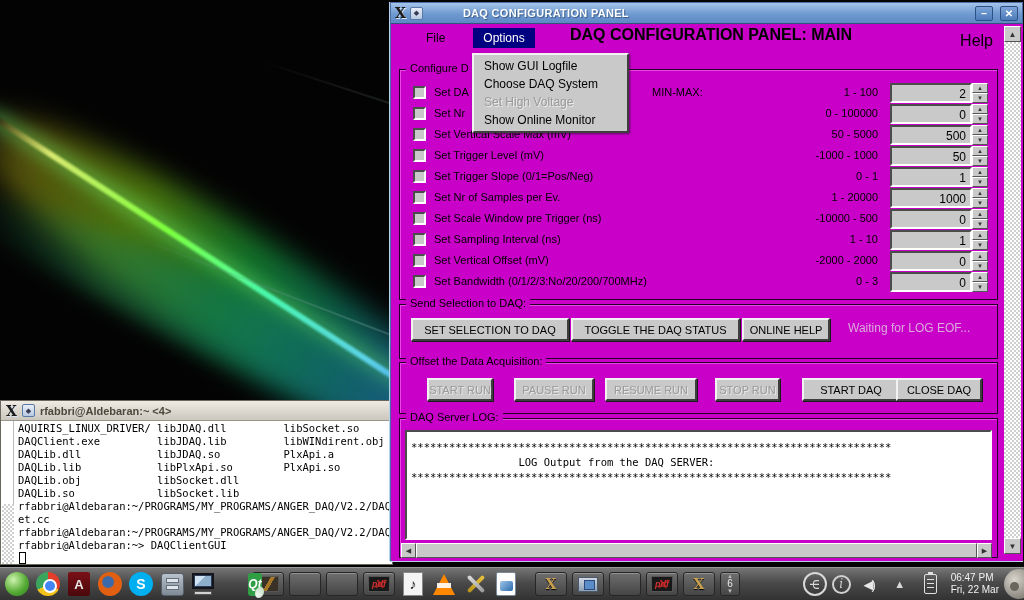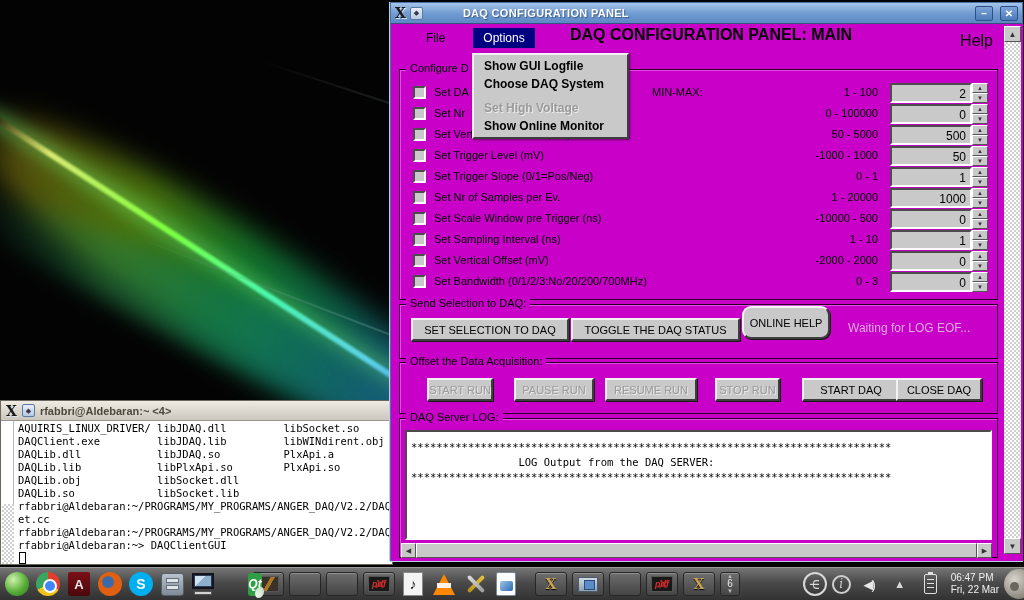--- a/index.html
+++ b/index.html
@@ -86,27 +86,27 @@
   .cfg-spin { position:absolute; left:490px; top:0; width:82px; height:20px; font-size:12px;
     color:#000; text-align:right; padding:2px 4px 0 0; }
   .cfg-spinner { position:absolute; left:572px; top:0; width:16px; height:20px;
     display:flex; flex-direction:column; }
   .cfg-spinner .arrowbtn { flex:1; font-size:6px; }
 
   
   #options-menu { position:absolute; left:80px; top:29px; width:157px;
     background:#c9c9c9; border:2px solid; border-color:#f2f2f2 #3e3e3e #3e3e3e #f2f2f2;
     box-shadow:1px 1px 2px rgba(0,0,0,.5); padding:2px 0; z-index:30; }
-  .opt-item { font-size:12px; color:#000; padding:2px 10px; white-space:nowrap;font-weight:bold; }
-  .opt-item.disabled { color:#9a9a9a; text-shadow:1px 1px 0 #ececec;margin-top:6px; }
+  .opt-item { font-size:12px; color:#000; padding:2px 10px; white-space:nowrap; }
+  .opt-item.disabled { color:#9a9a9a; text-shadow:1px 1px 0 #ececec; }
 
   #group-send { left:7px; top:280px; width:599px; height:55px; }
   #btn-set-selection { position:absolute; left:11px; top:13px; width:158px; height:23px; }
   #btn-toggle-status { position:absolute; left:171px; top:13px; width:169px; height:23px; }
-  #btn-online-help  { position:absolute; left:342px; top:1px; width:88px; height:33px;border-radius:9px; }
+  #btn-online-help  { position:absolute; left:342px; top:13px; width:88px; height:23px; }
   #send-status { position:absolute; left:448px; top:16px; font-size:12px; color:#dcaadc; }
 
   #group-drive { left:7px; top:338px; width:599px; height:52px; }
   .drive-btn { position:absolute; top:15px; height:23px; }
 
   #group-log { left:7px; top:394px; width:599px; height:140px; }
   #log-area { position:absolute; left:5px; top:11px; width:587px; height:110px;
     background:#fff; border:2px solid; border-color:#4c4c4c #fff #fff #4c4c4c;
     overflow:hidden; }
   #log-pre { font-family:"DejaVu Sans Mono",monospace; font-size:10.5px; line-height:15px;

